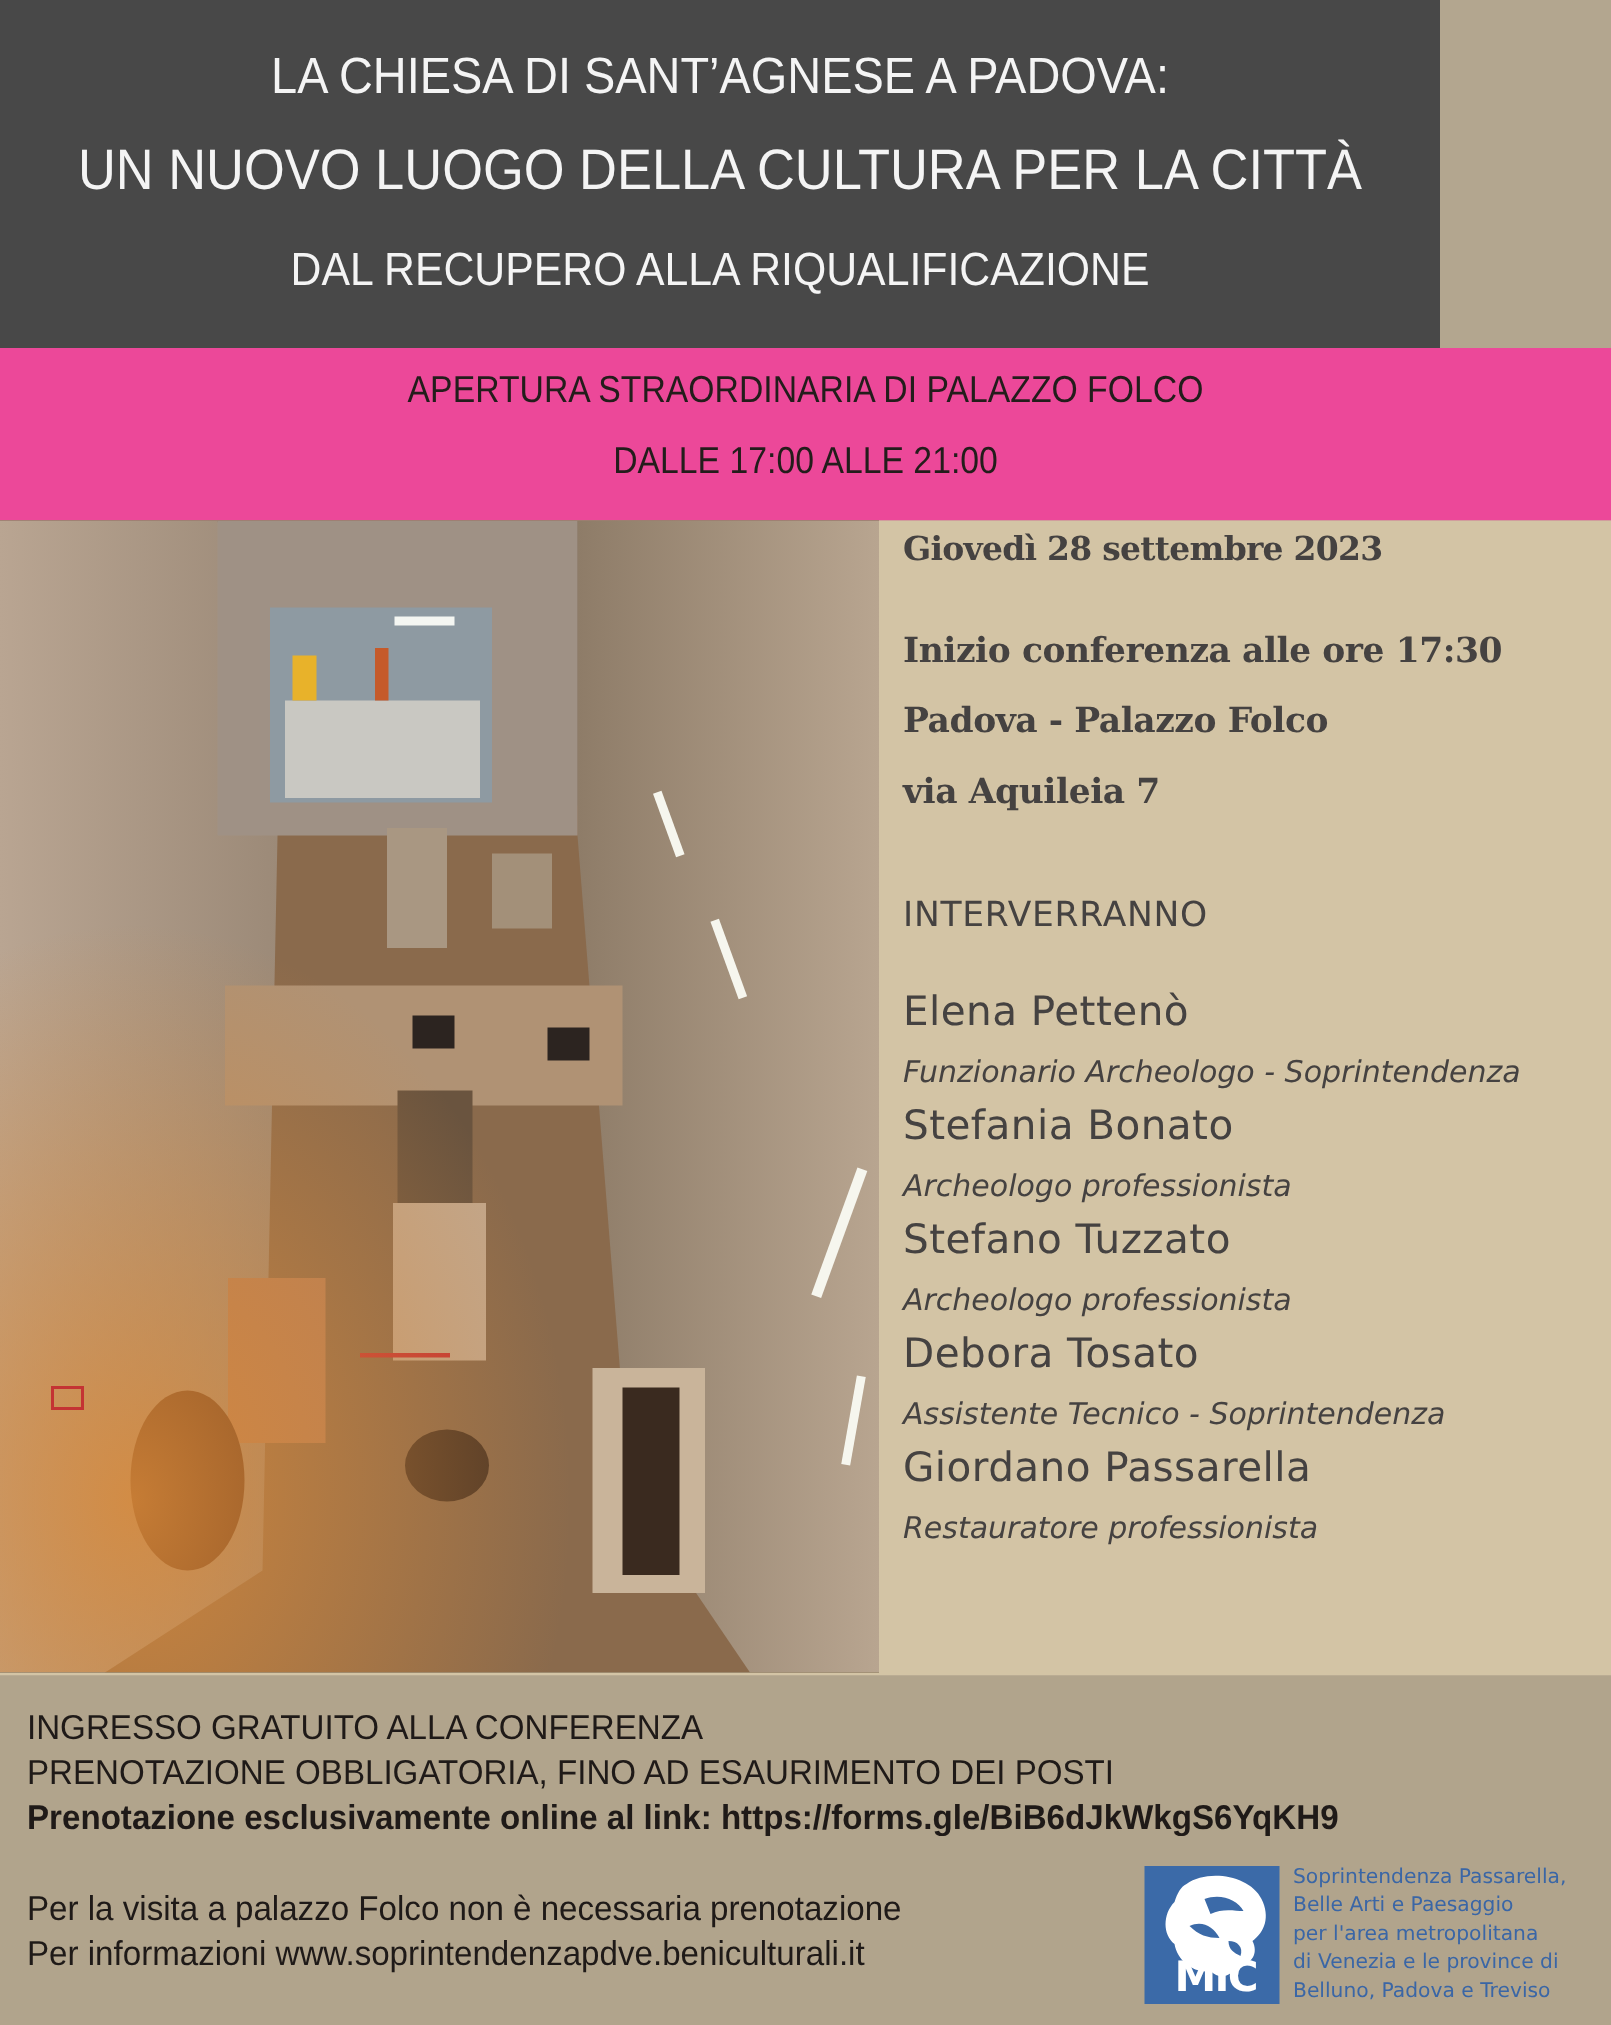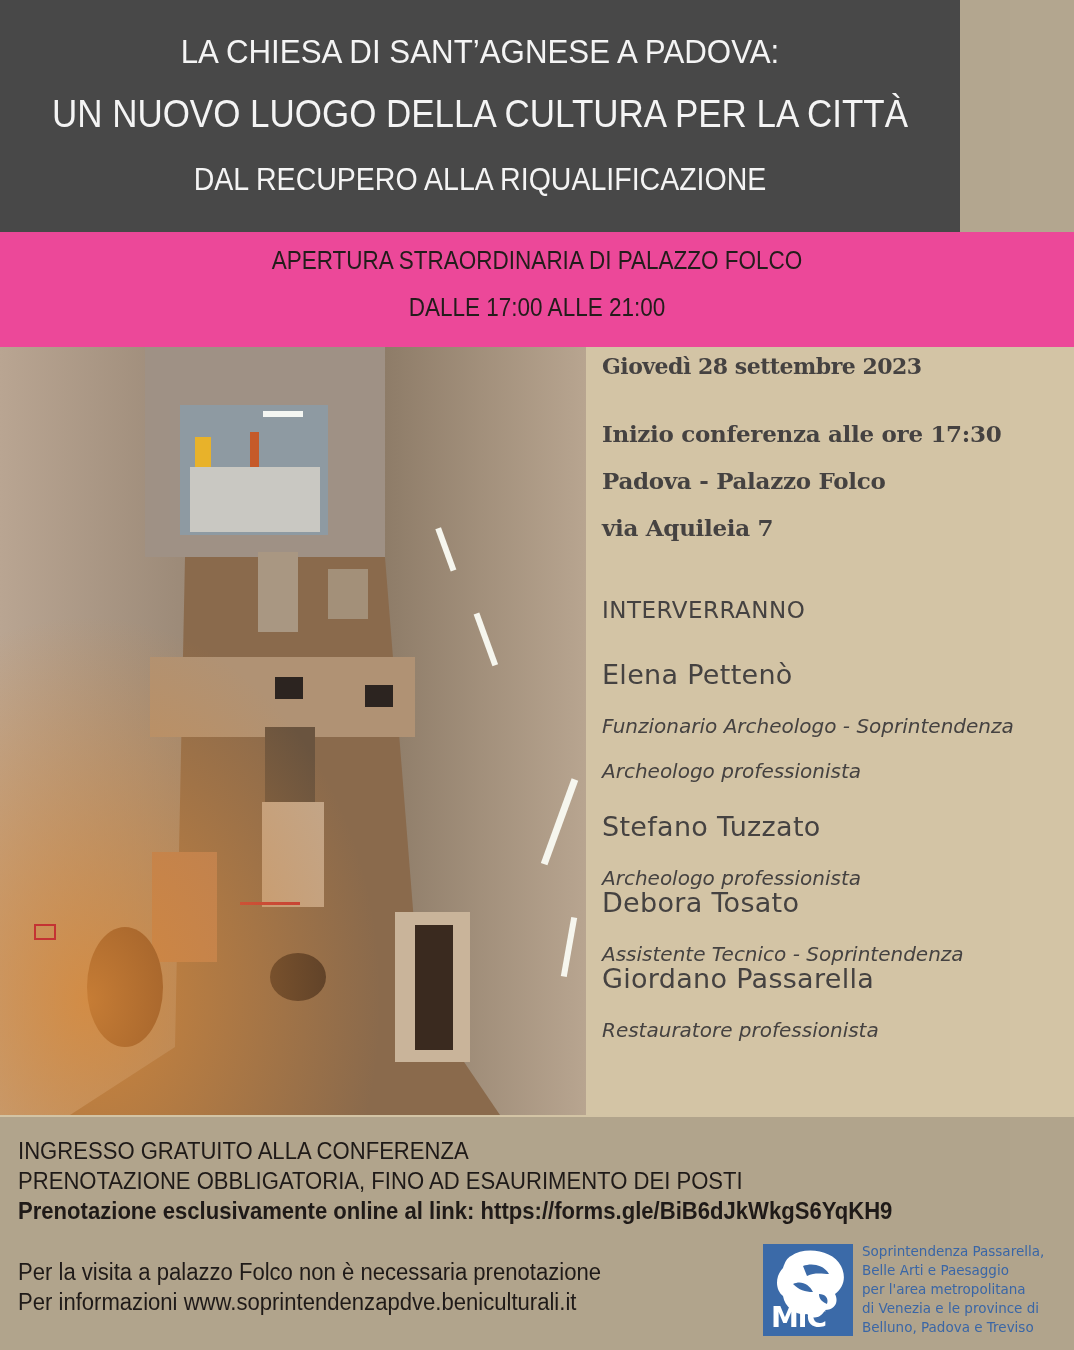--- a/index.html
+++ b/index.html
@@ -31,31 +31,31 @@
       background: #7a6650;
     }
     .photo svg { display: block; }
 
     .info { position: absolute; left: 602px; top: 0; width: 470px; color: #454241; font-family: "DejaVu Sans", sans-serif; }
     .info .date { position: absolute; top: 6px; font-size: 22px; font-weight: bold; white-space: nowrap; font-family: "DejaVu Serif", serif; letter-spacing: -0.5px; }
     .info .line { position: absolute; font-size: 23px; font-weight: bold; white-space: nowrap; font-family: "DejaVu Serif", serif; letter-spacing: -0.3px; margin-top: 16px; }
     .info .sec { position: absolute; top: 250px; font-size: 23px; white-space: nowrap; letter-spacing: 0.5px; }
     .speaker { position: absolute; white-space: nowrap; }
     .speaker .name { font-size: 27px; display: block; letter-spacing: 0.3px; }
-    .speaker .role { font-size: 20px; font-style: italic; display: block; margin-top: 24px; }
+    .speaker .role { font-size: 20px; font-style: italic; display: block; margin-top: 12px; }
 
     .footer {
       position: absolute; left: 0; top: 1117px; width: 1074px; height: 233px;
       background: #b1a48c; color: #1f1a18; font-family: "Liberation Sans", sans-serif;
     }
     .footer .f { position: absolute; left: 18px; font-size: 23px; white-space: nowrap; transform-origin: left top; transform: scaleX(0.96); }
     .footer .fb { font-weight: bold; }
 
     .logo { position: absolute; left: 763px; top: 127px; width: 90px; height: 92px; background: #3b6aa8; overflow: hidden; }
-    .logo .mic { position: absolute; left: 8px; bottom: 2px; font-size: 28px; font-weight: bold; color: #ffffff; font-family: "DejaVu Sans", sans-serif; letter-spacing: -1px; }
+    .logo .mic { position: absolute; left: 20px; bottom: 2px; font-size: 28px; font-weight: bold; color: #ffffff; font-family: "DejaVu Sans", sans-serif; letter-spacing: -1px; }
     .logo-text { position: absolute; left: 862px; top: 125px; color: #3a66a6; font-size: 13.5px; line-height: 19px; font-family: "DejaVu Sans", sans-serif; }
     .logo-text span { display: block; white-space: nowrap; }
   </style>
 </head>
 <body>
 
 <div class="header">
   <div class="t1">LA CHIESA DI SANT’AGNESE A PADOVA:</div>
   <div class="t2">UN NUOVO LUOGO DELLA CULTURA PER LA CITTÀ</div>
   <div class="t3">DAL RECUPERO ALLA RIQUALIFICAZIONE</div>
@@ -127,20 +127,21 @@
     <div class="line" style="top:104px">Padova - Palazzo Folco</div>
     <div class="line" style="top:151px">via Aquileia 7</div>
 
     <div class="sec">INTERVERRANNO</div>
 
     <div class="speaker" style="top:312px">
       <span class="name">Elena Pettenò</span>
       <span class="role">Funzionario Archeologo - Soprintendenza</span>
     </div>
     <div class="speaker" style="top:388px">
+      <span class="name">Stefania Bonato</span>
       <span class="role">Archeologo professionista</span>
     </div>
     <div class="speaker" style="top:464px">
       <span class="name">Stefano Tuzzato</span>
       <span class="role">Archeologo professionista</span>
     </div>
     <div class="speaker" style="top:540px">
       <span class="name">Debora Tosato</span>
       <span class="role">Assistente Tecnico - Soprintendenza</span>
     </div>

